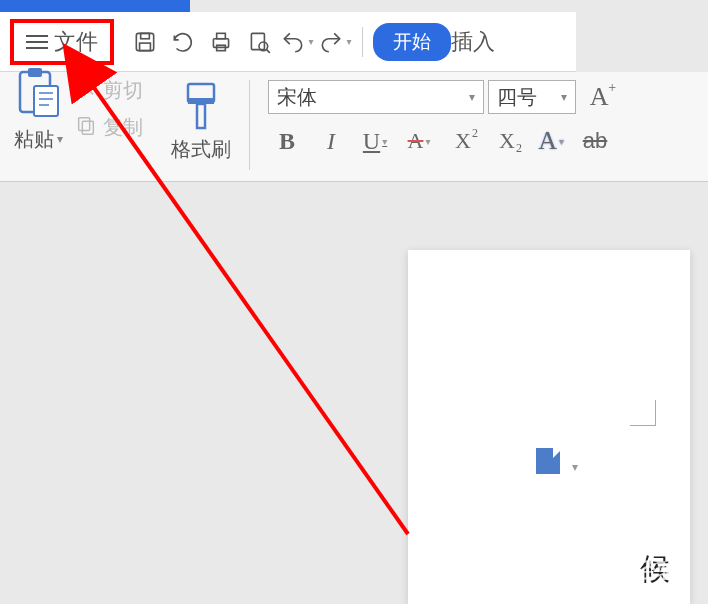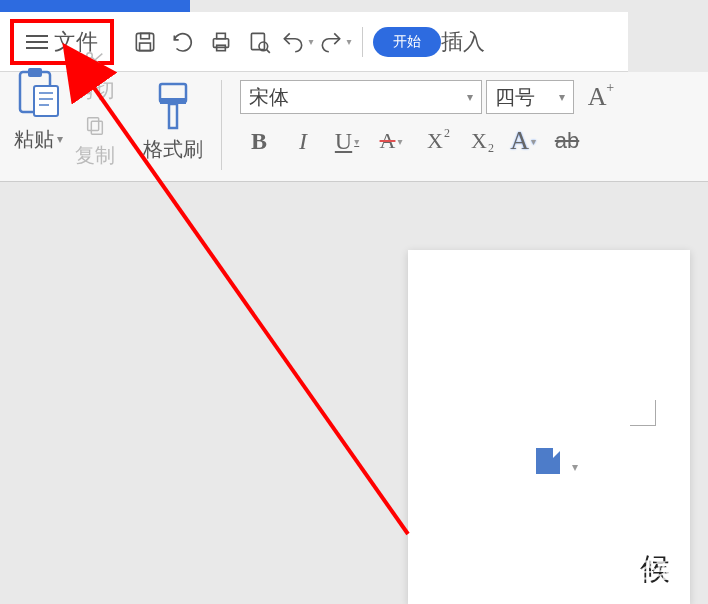--- a/index.html
+++ b/index.html
@@ -1,57 +1,57 @@
 <!DOCTYPE html>
 <html><head>
 <meta charset="utf-8">
 <style>
 * { box-sizing: border-box; margin: 0; padding: 0; }
 body { width: 708px; height: 604px; font-family: "Microsoft YaHei", sans-serif; background: #e9e9e9; overflow: hidden; position: relative; }
 
 .top-blue { position: absolute; left: 0; top: 0; width: 190px; height: 12px; background: #2d6be0; }
 
-.menubar { position: absolute; left: 0; top: 12px; width: 628px; height: 60px; background: #fff; display: flex; align-items: center; padding-left: 10px; border-bottom: 1px solid #d8d8d8; }
+.menubar { position: absolute; left: 0; top: 12px; width: 576px; height: 60px; background: #fff; display: flex; align-items: center; padding-left: 10px; border-bottom: 1px solid #d8d8d8; }
 
 .file-btn { display: flex; align-items: center; gap: 6px; padding: 4px 12px; border: 4px solid #ff0000; color: #555; font-size: 22px; cursor: pointer; }
 .file-btn .ham { display: flex; flex-direction: column; gap: 4px; }
 .file-btn .ham span { width: 22px; height: 2px; background: #555; }
 
 .qat { display: flex; align-items: center; gap: 4px; margin-left: 14px; }
 .qat-icon { width: 34px; height: 34px; display: flex; align-items: center; justify-content: center; color: #555; }
 .qat-icon svg { width: 26px; height: 26px; stroke: #555; fill: none; stroke-width: 1.5; }
 
 .vsep { width: 1px; height: 30px; background: #ccc; margin: 0 10px; }
 
-.tab-active { background: #2d6be0; color: #fff; border-radius: 16px; padding: 6px 20px; font-size: 14px; }
+.tab-active { background: #2d6be0; color: #fff; border-radius: 16px; padding: 6px 20px; font-size: 19px; }
 .tab { color: #555; font-size: 22px; }
 
 .ribbon { position: absolute; left: 0; top: 72px; width: 708px; height: 110px; background: #f7f7f7; border-bottom: 1px solid #ccc; display: flex; padding: 8px 14px; }
 
 .group-clip { display: flex; flex-direction: column; align-items: center; margin-right: 4px; }
 .clip-top { display: flex; align-items: center; gap: 12px; height: 58px; }
 .clipboard-icon { width: 48px; height: 52px; }
 .paste-label { display: flex; align-items: center; gap: 3px; font-size: 20px; color: #555; margin-top: 4px; }
 .paste-label .dd { font-size: 12px; color: #888; }
 
 .clip-right { display: flex; flex-direction: column; gap: 10px; }
-.clip-item { display: flex; align-items: center; gap: 6px; color: #bbb; font-size: 20px; flex-direction: column; }
+.clip-item { display: flex; gap: 6px; color: #bbb; font-size: 20px; }
 .clip-item svg { width: 22px; height: 22px; stroke: #bbb; fill: none; stroke-width: 1.6; }
 
 .brush-block { display: flex; flex-direction: column; align-items: center; margin-left: 24px; }
 .brush-icon { width: 42px; height: 52px; }
 .brush-label { font-size: 20px; color: #555; margin-top: 4px; }
 
 .rsep { width: 1px; height: 90px; background: #d0d0d0; margin: 0 18px; }
 
 .font-group { display: flex; flex-direction: column; gap: 10px; }
 .font-row { display: flex; gap: 4px; }
 .combo { border: 1px solid #b0b0b0; background: #fff; height: 34px; display: flex; align-items: center; padding: 0 8px; font-size: 20px; color: #444; position: relative; }
 .combo .dd { margin-left: auto; padding-left: 8px; color: #888; font-size: 12px; }
-.combo.font { width: 242px; justify-content: flex-end; }
+.combo.font { width: 216px; justify-content: flex-end; }
 .combo.size { width: 88px; }
 .font-btns { display: flex; gap: 6px; }
 .fbtn { width: 38px; height: 34px; display: flex; align-items: center; justify-content: center; font-size: 22px; color: #666; position: relative; }
 .fbtn .sup { font-size: 12px; position: absolute; top: 2px; right: 4px; }
 .fbtn .sub { font-size: 12px; position: absolute; bottom: 2px; right: 4px; }
 .fbtn.bold { font-weight: bold; font-family: "Times New Roman"; font-size: 24px; }
 .fbtn.italic { font-style: italic; font-family: "Times New Roman"; font-size: 24px; }
 .fbtn.u { text-decoration: underline; font-family: "Times New Roman"; font-size: 24px; }
 .fbtn .dd { font-size: 10px; color: #999; margin-left: 2px; }
 .aplus { position: relative; }

